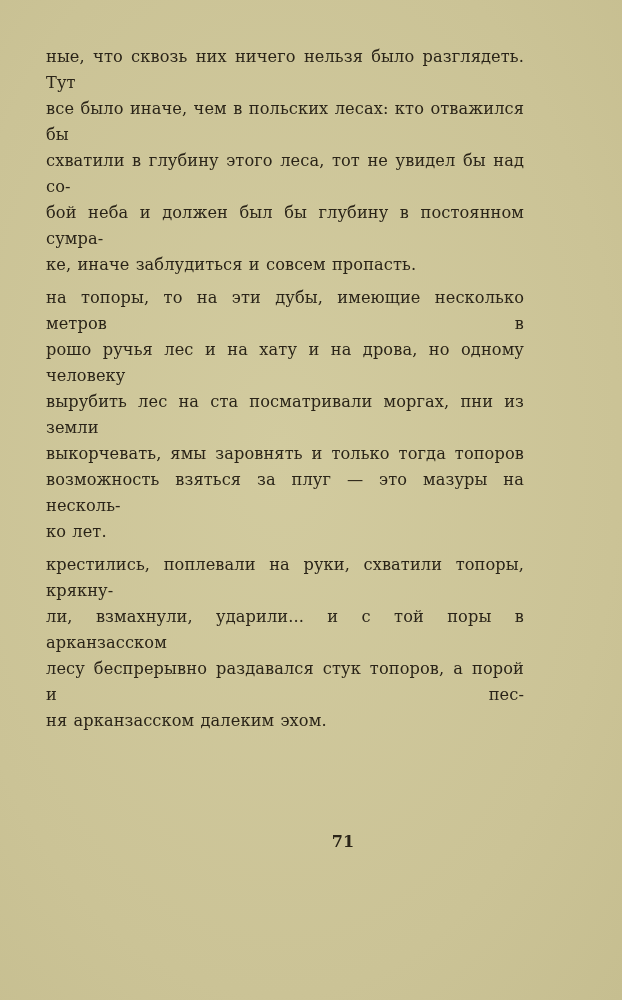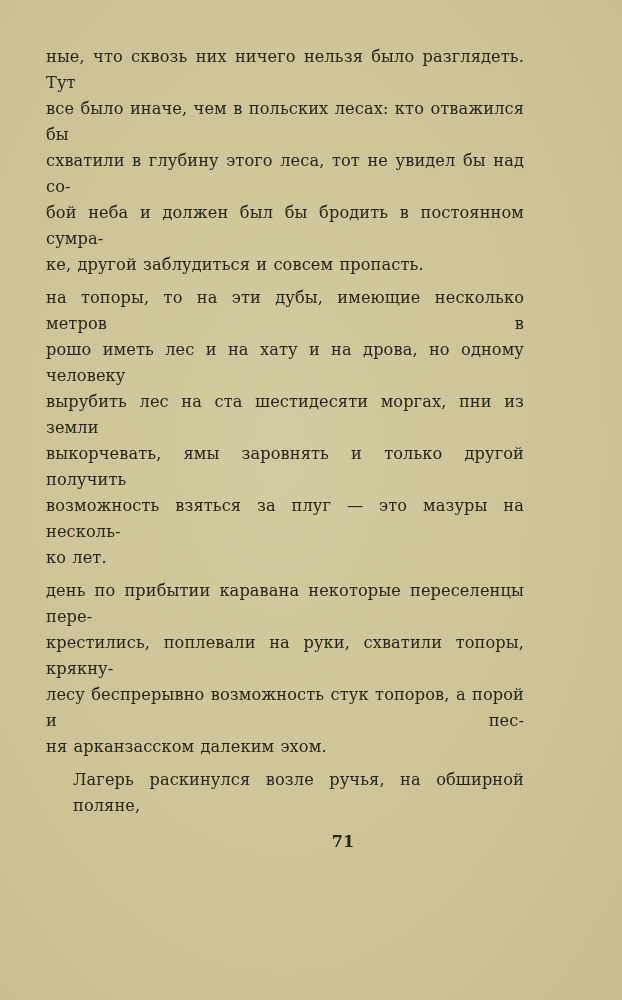--- a/index.html
+++ b/index.html
@@ -37,41 +37,37 @@
 </head>
 <body>
 
 <div class="page">
   <div class="text-block">
 
     <p class="para">
       <span class="line">ные, что сквозь них ничего нельзя было разглядеть. Тут</span>
       <span class="line">все было иначе, чем в польских лесах: кто отважился бы</span>
       <span class="line">схватили в глубину этого леса, тот не увидел бы над со-</span>
-      <span class="line">бой неба и должен был бы бродить в постоянном сумра-</span>
-      <span class="line last">ке, другой заблудиться и совсем пропасть.</span>
+      <span class="line">бой неба и должен был бы глубину в постоянном сумра-</span>
+      <span class="line last">ке, иначе заблудиться и совсем пропасть.</span>
     </p>
 
     <p class="para">
       <span class="line">на топоры, то на эти дубы, имеющие несколько метров в</span>
-      <span class="line">рошо иметь лес и на хату и на дрова, но одному человеку</span>
-      <span class="line">вырубить лес на ста шестидесяти моргах, пни из земли</span>
-      <span class="line">выкорчевать, ямы заровнять и только другой получить</span>
+      <span class="line">рошо ручья лес и на хату и на дрова, но одному человеку</span>
+      <span class="line">вырубить лес на ста посматривали моргах, пни из земли</span>
+      <span class="line">выкорчевать, ямы заровнять и только тогда топоров</span>
       <span class="line">возможность взяться за плуг — это мазуры на несколь-</span>
       <span class="line last">ко лет.</span>
     </p>
 
     <p class="para">
-      <span class="line">день по прибытии каравана некоторые переселенцы пере-</span>
       <span class="line">крестились, поплевали на руки, схватили топоры, крякну-</span>
-      <span class="line">лесу беспрерывно возможность стук топоров, а порой и пес-</span>
+      <span class="line">ли, взмахнули, ударили... и с той поры в арканзасском</span>
+      <span class="line">лесу беспрерывно раздавался стук топоров, а порой и пес-</span>
       <span class="line last">ня арканзасском далеким эхом.</span>
     </p>
 
-    <p class="para">
-      <span class="line first">Лагерь раскинулся возле ручья, на обширной поляне,</span>
-
-    </p>
 
   </div>
 
   <div class="page-number">71</div>
 </div>
 
 </body></html>

